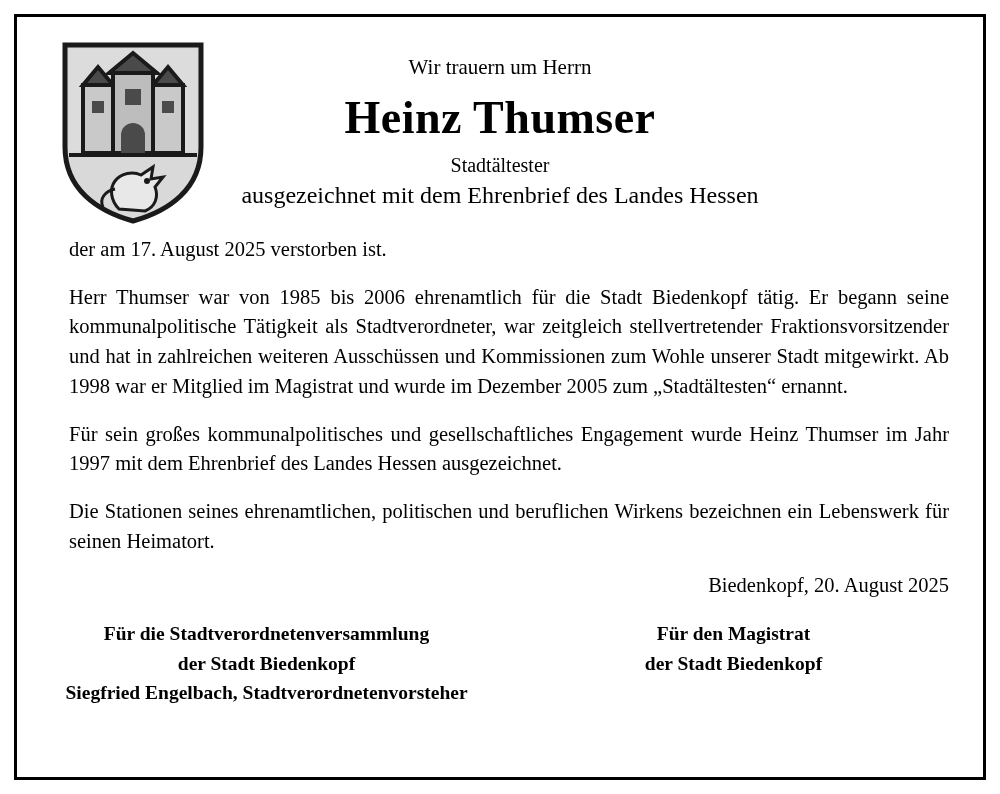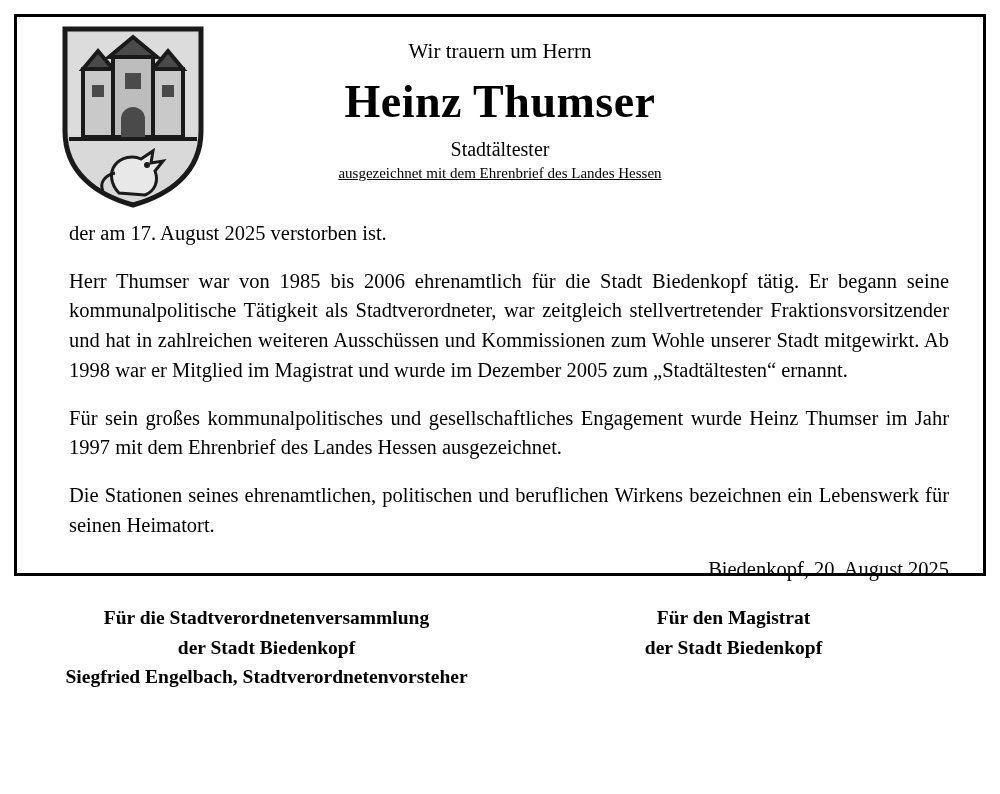--- a/index.html
+++ b/index.html
@@ -17,24 +17,24 @@
   .page {
     width: 1000px;
     height: 794px;
     box-sizing: border-box;
     padding: 14px;
     background: #ffffff;
   }
   .notice {
     box-sizing: border-box;
     width: 972px;
-    height: 562px;
+    height: 766px;
     border: 3px solid #000000;
     background: #ffffff;
-    padding: 2px 34px 10px 34px;
+    padding: 18px 34px 10px 34px;
     position: relative;
   }
   
   .header {
     position: relative;
     min-height: 186px;
   }
   .crest {
     position: absolute;
     left: 8px;
@@ -55,23 +55,22 @@
     font-weight: bold;
     letter-spacing: 0.5px;
     margin-top: 11px;
     margin-bottom: 8px;
   }
   .subtitle {
     font-size: 20px;
     line-height: 1.35;
   }
   .subtitle2 {
-    font-size: 15px;
+    font-size: 24px;
     line-height: 1.35;
-    text-decoration: underline;
   }
   
   .body-block {
     padding-top: 14px;
   }
   p.para {
     font-size: 20.5px;
     line-height: 1.45;
     text-align: justify;
     margin: 0 0 18px 18px;

